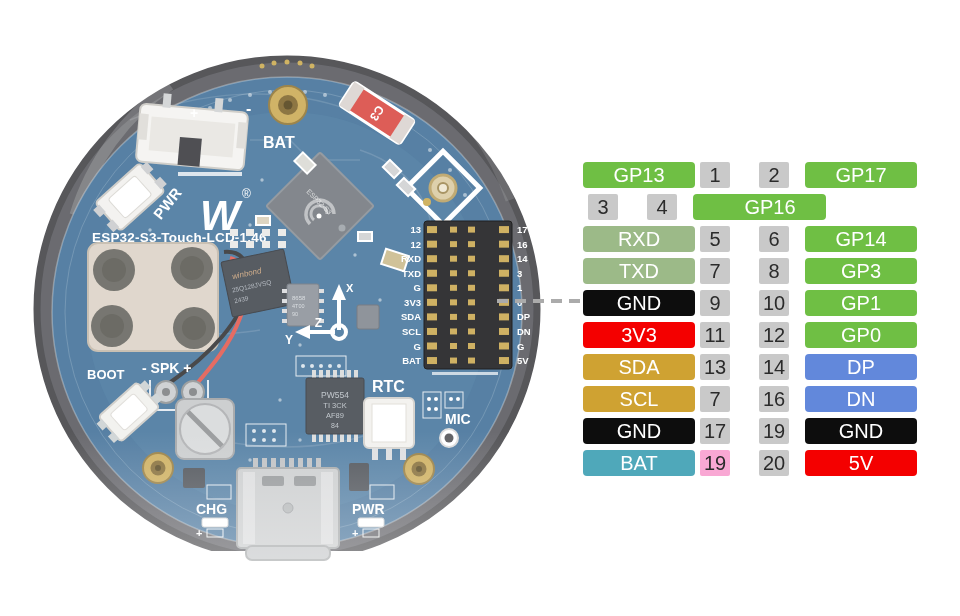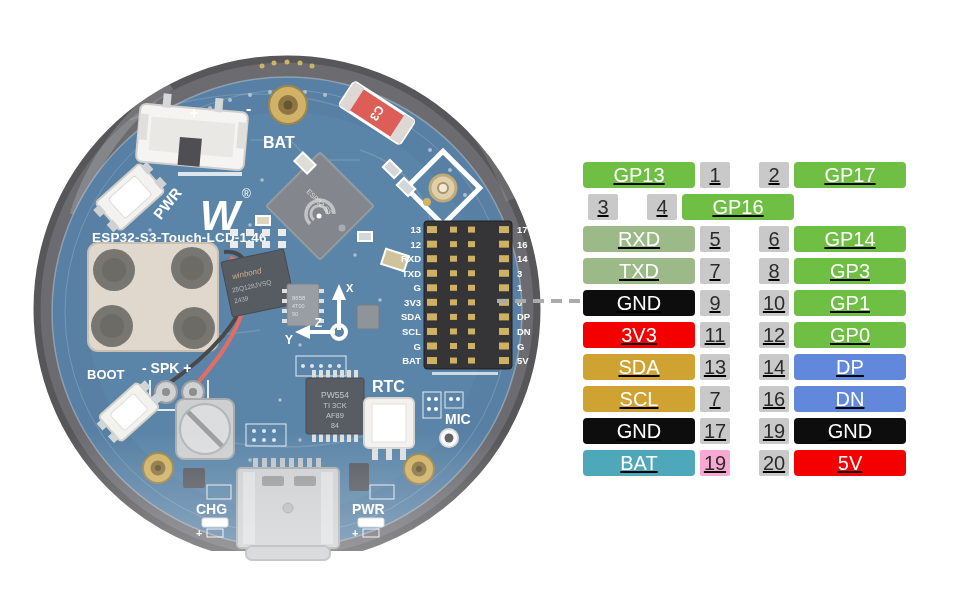--- a/index.html
+++ b/index.html
@@ -5,27 +5,27 @@
   html,body{margin:0;padding:0;width:960px;height:616px;overflow:hidden;background:#fff;
     font-family:"Liberation Sans",sans-serif;}
   .stage{position:absolute;left:0;top:0;width:960px;height:616px;background:#fff;}
   .board-wrap{position:absolute;left:0;top:0;width:574px;height:616px;}
   svg text{font-family:"Liberation Sans",sans-serif;}
   
   .leader{position:absolute;left:497px;top:299px;width:86px;height:4px;
     background:repeating-linear-gradient(90deg,#ABABAB 0 11px,transparent 11px 18px);}
   
   .pinout{position:absolute;left:583px;top:162px;}
-  .prow{display:flex;align-items:center;height:26px;margin-bottom:6px;text-decoration:underline;}
+  .prow{display:flex;align-items:center;height:26px;margin-bottom:6px;}
   .pill{width:112px;height:26px;line-height:26px;text-align:center;color:#fff;
     font-size:20px;border-radius:4px;}
   .num{width:30px;height:26px;line-height:27px;text-align:center;color:#2B2B2B;
     font-size:20px;border-radius:2px;}
   .num.left{margin-left:5px;margin-right:29px;}
-  .pill.right{margin-left:5px;}
+  .pill.right{margin-left:16px;}
   [data-name="header-left-labels"] text,[data-name="header-right-labels"] text{
     font-size:9.5px;font-weight:bold;fill:#fff;}
 </style>
 </head>
 <body>
 
 <div class="stage" data-name="screenshot-root">
 
   <div class="board-wrap" data-name="board-photo">
   <svg width="574" height="616" viewBox="0 0 574 616" data-name="board-svg">
@@ -456,21 +456,21 @@
   <div class="pinout" data-name="pinout-table">
       <div class="prow" data-name="pinout-row">
         <span class="pill" data-name="pin-label-left" style="background: rgb(111, 191, 68);">GP13</span>
         <span class="num left" data-name="pin-number-left" style="background: rgb(201, 201, 201);">1</span>
         <span class="num" data-name="pin-number-right" style="background: rgb(201, 201, 201);">2</span>
         <span class="pill right" data-name="pin-label-right" style="background: rgb(111, 191, 68);">GP17</span>
       </div>
       <div class="prow" data-name="pinout-row">
         <span class="num left" data-name="pin-number-left" style="background: rgb(201, 201, 201);">3</span>
         <span class="num" data-name="pin-number-right" style="background: rgb(201, 201, 201);">4</span>
-        <span class="pill right" data-name="pin-label-right" style="background: rgb(111, 191, 68);">GP16</span>
+        <span class="pill right" data-name="pin-label-right" style="background: rgb(111, 191, 68); padding-left: 21px;">GP16</span>
       </div>
       <div class="prow" data-name="pinout-row">
         <span class="pill" data-name="pin-label-left" style="background: rgb(156, 186, 136);">RXD</span>
         <span class="num left" data-name="pin-number-left" style="background: rgb(201, 201, 201);">5</span>
         <span class="num" data-name="pin-number-right" style="background: rgb(201, 201, 201);">6</span>
         <span class="pill right" data-name="pin-label-right" style="background: rgb(111, 191, 68);">GP14</span>
       </div>
       <div class="prow" data-name="pinout-row">
         <span class="pill" data-name="pin-label-left" style="background: rgb(156, 186, 136);">TXD</span>
         <span class="num left" data-name="pin-number-left" style="background: rgb(201, 201, 201);">7</span>

